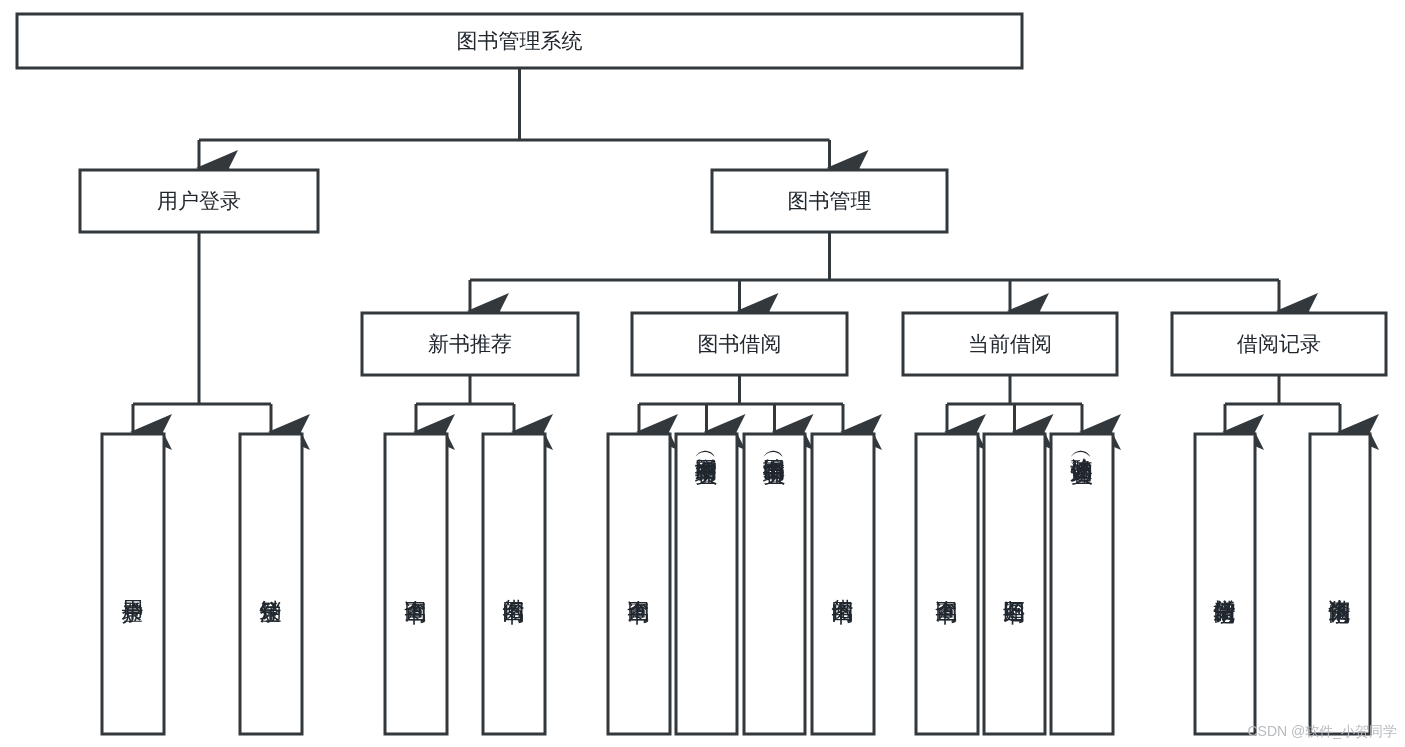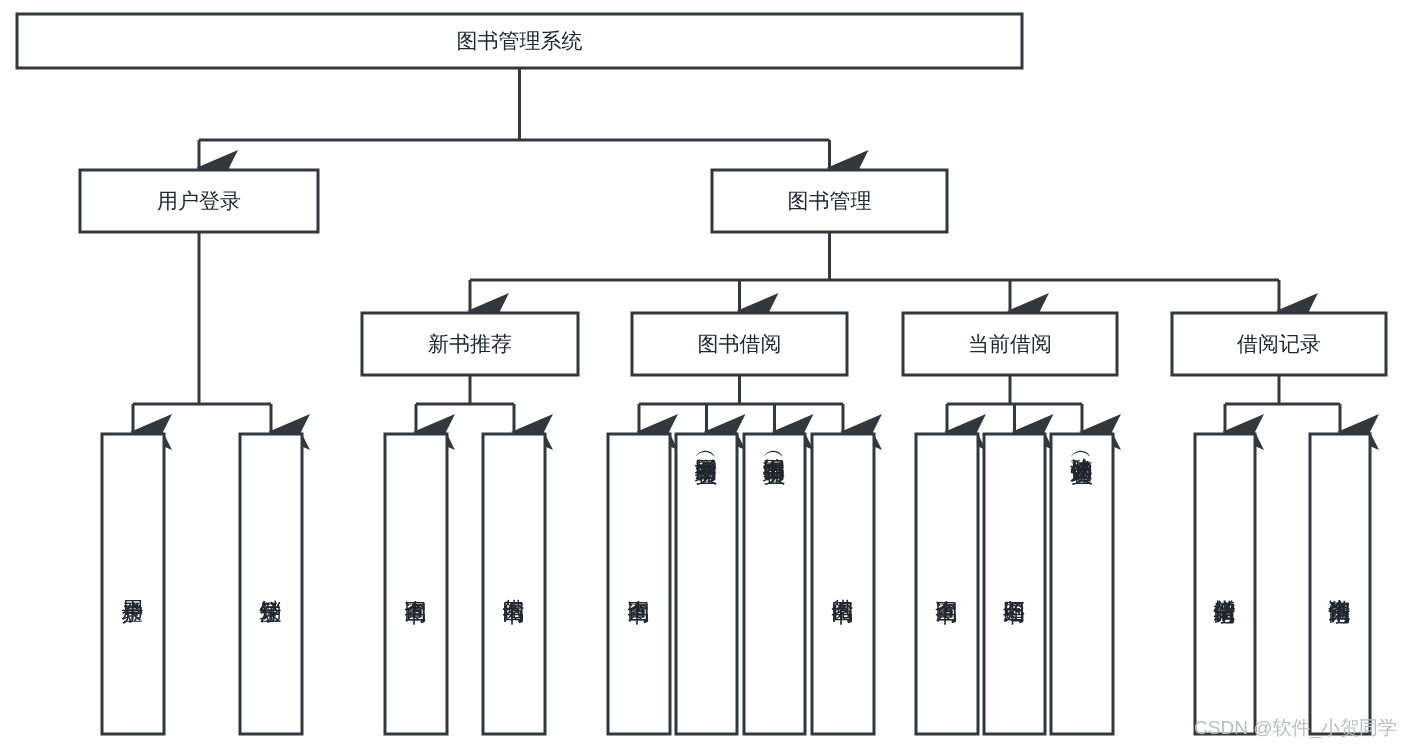--- a/index.html
+++ b/index.html
@@ -56,21 +56,21 @@
     color: #20272e;
     letter-spacing: 1px;
     white-space: nowrap;
     pointer-events: none;
   }
   .watermark {
     position: absolute;
     right: 8px;
     bottom: 6px;
     font-family: "Liberation Sans", "DejaVu Sans", sans-serif;
-    font-size: 19px;
+    font-size: 14px;
     color: #b9bcc0;
     white-space: nowrap;
   }
 </style>
 </head>
 <body>
 
 <div id="diagram-root">
 
   <svg class="flow" viewBox="0 0 1405 747">

